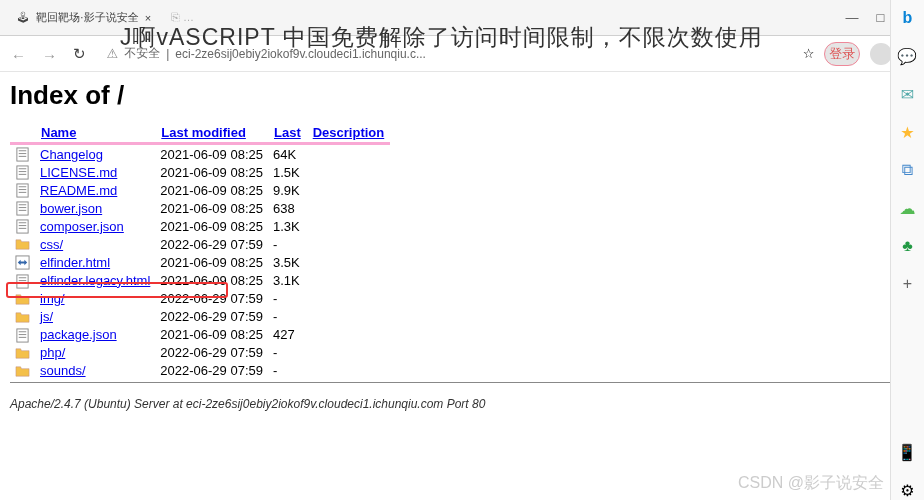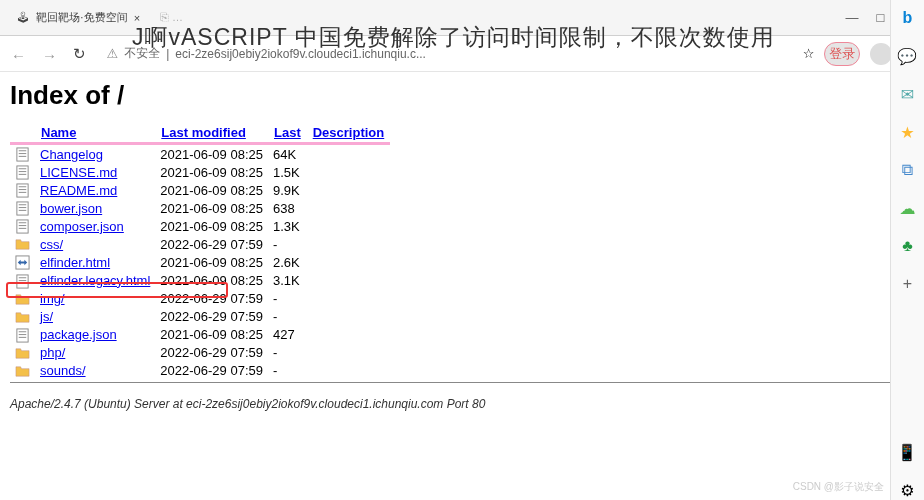--- a/index.html
+++ b/index.html
@@ -9,44 +9,44 @@
     .tab-icon { width: 14px; height: 14px; display: inline-block; }
     .win-controls { margin-left: auto; display: flex; gap: 18px; padding-right: 8px; color: #555; }
     .addr-bar { height: 36px; border-bottom: 1px solid #e5e5e5; display: flex; align-items: center; padding: 0 8px; gap: 10px; background: #fff; }
     .nav-btn { color: #999; font-size: 15px; cursor: pointer; padding: 3px; }
     .nav-btn.dark { color: #444; }
     .addr-field { flex: 1; display: flex; align-items: center; gap: 6px; padding: 4px 8px; border-radius: 4px; font-size: 12px; color: #666; }
     .warn-icon { color: #888; font-size: 13px; }
     .addr-right { display: flex; align-items: center; gap: 10px; }
     .login-pill { border: 1px solid #e89; border-radius: 12px; padding: 2px 4px; font-size: 13px; color: #d55; background: #e5e5e5; }
     .avatar { width: 22px; height: 22px; border-radius: 50%; background: #ddd; display: inline-block; }
-    .overlay-text { position: absolute; top: 22px; left: 132px; font-size: 23px; font-weight: 300; color: #333; z-index: 10; letter-spacing: 1px; }
+    .overlay-text { position: absolute; top: 22px; left: 120px; font-size: 23px; font-weight: 300; color: #333; z-index: 10; letter-spacing: 1px; }
     .content { padding: 8px 10px; position: relative; }
     h1 { font-size: 26px; font-weight: bold; margin-bottom: 12px; }
     table { border-collapse: collapse; font-size: 13px; }
     th { text-align: left; padding: 2px 6px; border-bottom: 3px solid #f9a8d4; }
     th a { color: #0000ee; text-decoration: underline; font-weight: bold; }
     td { padding: 1px 5px; white-space: nowrap; }
     td a { color: #0000ee; text-decoration: underline; }
     .file-icon { width: 15px; height: 15px; display: inline-block; vertical-align: middle; }
     .highlight-box { position: absolute; border: 2px solid #e33; border-radius: 3px; left: 6px; top: 210px; width: 222px; height: 16px; pointer-events: none; }
     .footer { font-style: italic; font-size: 12px; margin-top: 14px; color: #333; }
     .right-sidebar { position: fixed; right: 0; top: 0; bottom: 0; width: 34px; border-left: 1px solid #e0e0e0; background: #f9f9f9; display: flex; flex-direction: column; align-items: center; padding-top: 8px; gap: 18px; }
     .sb-icon { width: 20px; height: 20px; font-size: 16px; cursor: pointer; display: flex; align-items: center; justify-content: center; }
     .sb-spacer { flex: 1; }
-    .watermark { position: fixed; right: 40px; bottom: 6px; font-size: 10px; color: #ccc; }
+    .watermark { position: fixed; right: 40px; bottom: 6px; font-size: 16px; color: #ccc; }
     hr.top { border: none; border-top: 1px solid #888; margin: 2px 0 6px; }
   </style>
 </head>
 <body>
 
 <div class="browser-chrome">
   <div class="tab">
     <span class="tab-icon">🕹</span>
-    <span>靶回靶场·免费空间</span>
+    <span>靶回靶场·影子说安全</span>
     <span>×</span>
   </div>
   <div class="tab" style="opacity:.4;">⎘ …</div>
   <div class="win-controls">
     <span>—</span>
     <span>□</span>
     <span>×</span>
   </div>
 </div>
 
@@ -152,21 +152,21 @@
           <td>-</td>
           <td></td>
         </tr>
         <tr>
           <td><svg class="file-icon" viewBox="0 0 16 16">
               <rect x="1" y="1" width="14" height="14" fill="#fff" stroke="#888"></rect>
               <path fill="#36a" d="M3 8l3-3v2h4V5l3 3-3 3V9H6v2z"></path>
             </svg></td>
           <td><a>elfinder.html</a></td>
           <td>2021-06-09 08:25</td>
-          <td>2.6K</td>
+          <td>3.5K</td>
           <td></td>
         </tr>
         <tr>
           <td><svg class="file-icon" viewBox="0 0 16 16">
               <rect x="2" y="1" width="12" height="14" fill="#fff" stroke="#888"></rect>
               <line x1="4" y1="4" x2="12" y2="4" stroke="#888"></line>
               <line x1="4" y1="7" x2="12" y2="7" stroke="#888"></line>
               <line x1="4" y1="10" x2="12" y2="10" stroke="#888"></line>
             </svg></td>
           <td><a>elfinder.legacy.html</a></td>

